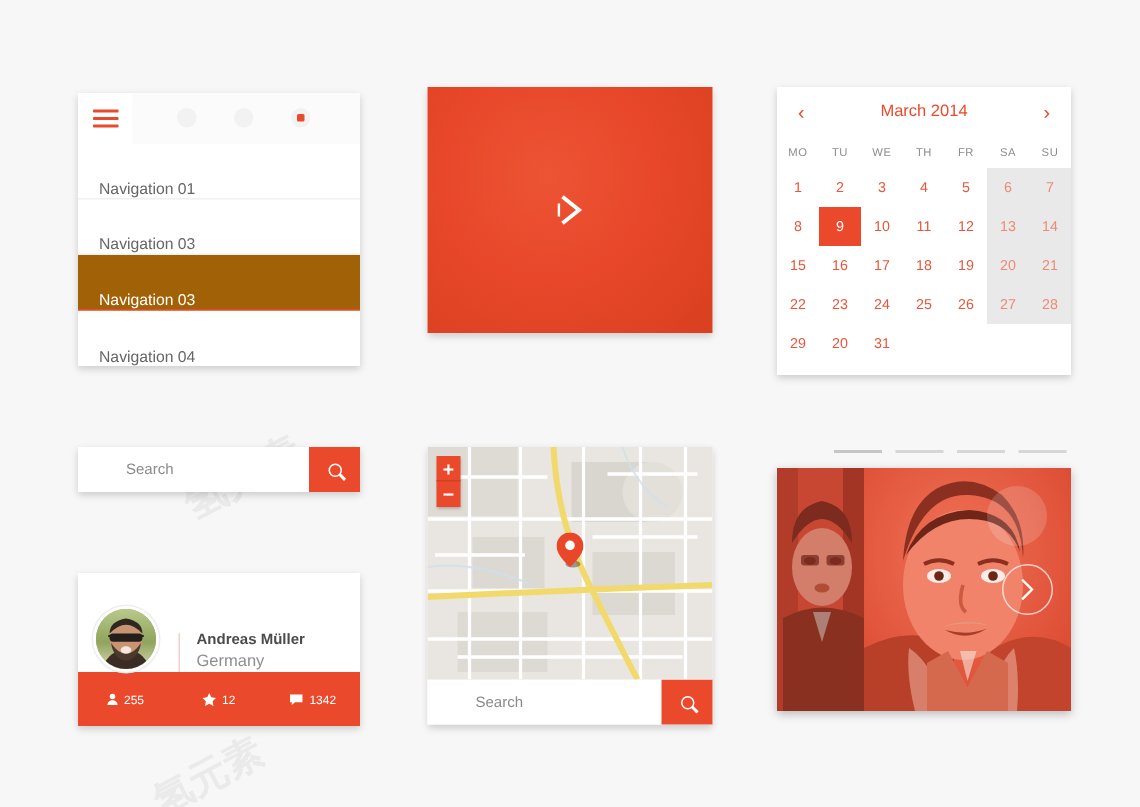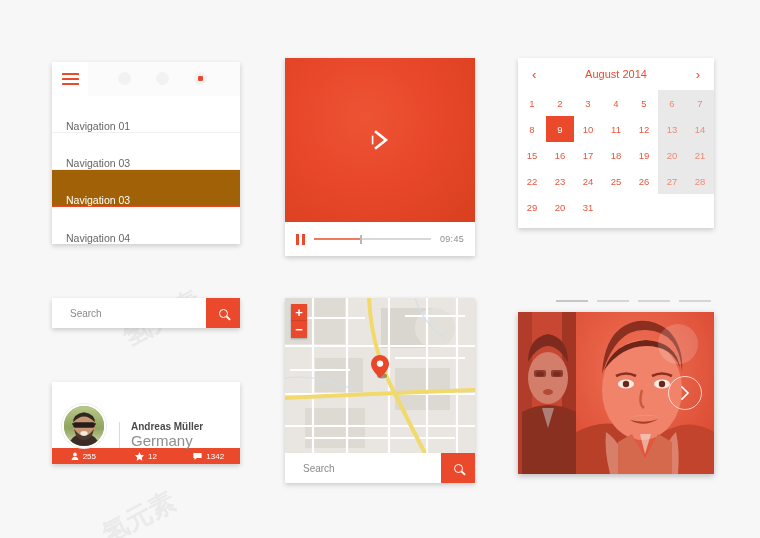--- a/index.html
+++ b/index.html
@@ -44,21 +44,21 @@
   .nav-item {
     height: 37px; display: flex; align-items: flex-end; padding-left: 14px;
     font-size: 10.5px; color: #666; border-bottom: 1px solid #f0f0f0;
   }
   .nav-item.active { background: #a16207; color: #fff; border-bottom-color: #ea4a2b; }
   .nav-item:last-child { border-bottom: none; }
 
   
   #search-card { left: 52px; top: 298px; width: 188px; height: 30px; display: flex; }
   .search-input-area {
-    flex: 1; display: flex; align-items: center; padding-left: 18px;
+    flex: 1; display: flex; align-items: center; padding-left: 32px;
     font-size: 10px; color: #8a8a8a;
   }
   .search-btn {
     width: 34px; background: #ea4a2b; display: flex; align-items: center; justify-content: center;
     cursor: pointer;
   }
   .mag { width: 9px; height: 9px; border: 1.6px solid #fff; border-radius: 50%; position: relative; }
   .mag::after {
     content: ""; position: absolute; right: -3.5px; bottom: -2.5px;
     width: 4.5px; height: 1.6px; background: #fff; transform: rotate(45deg);
@@ -68,23 +68,23 @@
   #profile-card { left: 52px; top: 382px; width: 188px; }
   .profile-top { height: 66px; display: flex; align-items: flex-end; padding: 0 10px; }
   .avatar {
     width: 44px; height: 44px; border-radius: 50%; overflow: hidden; flex: none;
     border: 2px solid #fff; box-shadow: 0 0 0 1px #ededed;
     background: #9aa86a; position: relative;
   }
   .avatar .face { position:absolute; left:0; top:0; width:100%; height:100%; }
   .profile-divider { width: 1px; height: 26px; background: #f0d2cb; margin: 0 11px 0 13px; }
   .profile-name { font-size: 10px; font-weight: bold; color: #4b4b4b; line-height: 14px; }
-  .profile-loc { font-size: 15px; color: #8e8e8e; line-height: 14px; }
+  .profile-loc { font-size: 11px; color: #8e8e8e; line-height: 14px; }
   .profile-stats {
-    height: 16px; background: #ea4a2b; display: flex; align-items: center;
+    height: 36px; background: #ea4a2b; display: flex; align-items: center;
     color: #fff; font-size: 8px;
   }
   .stat { flex: 1; display: flex; align-items: center; justify-content: center; gap: 4px; }
   .stat svg { display: block; }
 
   
   #video-card { left: 285px; top: 58px; width: 190px; }
   .video-screen {
     height: 164px;
     background:
@@ -263,32 +263,20 @@
   </div>
 
   <div class="card" id="video-card">
     <div class="video-screen">
       <div class="play-chevron">
         <svg width="26" height="26" viewBox="0 0 26 26">
           <path d="M9 5 L19 13 L9 21" fill="none" stroke="#fff" stroke-width="2.6" stroke-linecap="square"></path>
           <path d="M5.6 9.4 V16.6" fill="none" stroke="#fff" stroke-width="1.6" stroke-linecap="square"></path>
         </svg>
       </div>
-    </div>
-    <div class="video-controls">
-      <div class="pause-icon">
-          <i></i>
-          <i></i>
-        </div>
-      <div class="progress-wrap">
-        <div class="progress-track"></div>
-        <div class="progress-fill" id="vid-fill" style="width: 40%;"></div>
-        <div class="progress-knob" id="vid-knob" style="left: 40%;"></div>
-      </div>
-      <div class="video-time">09:45</div>
     </div>
   </div>
 
   <div class="card" id="map-card">
     <div class="map-canvas">
       <svg width="190" height="155" viewBox="0 0 190 155">
         <rect width="190" height="155" fill="#e9e6e1"></rect>
         <path d="M0 0h60v46H0z" fill="#dedad4"></path>
         <path d="M96 10h52v40H96z" fill="#d9d5cf"></path>
         <path d="M30 60h48v34H30z" fill="#dcd8d2"></path>
@@ -389,22 +377,31 @@
         <svg width="12" height="16" viewBox="0 0 12 16">
           <path d="M3 2 L9 8 L3 14" fill="none" stroke="#fff" stroke-width="1.6" stroke-linecap="square"></path>
         </svg>
       </div>
     </div>
   </div>
 
   <div class="card" id="cal-card">
     <div class="cal-head">
       <span class="cal-arrow">‹</span>
-      <span class="cal-title">August 2014</span>
+      <span class="cal-title">March 2014</span>
       <span class="cal-arrow">›</span>
+    </div>
+    <div class="cal-grid">
+      <div class="cal-dow">MO</div>
+      <div class="cal-dow">TU</div>
+      <div class="cal-dow">WE</div>
+      <div class="cal-dow">TH</div>
+      <div class="cal-dow">FR</div>
+      <div class="cal-dow">SA</div>
+      <div class="cal-dow">SU</div>
     </div>
     <div class="cal-grid" id="cal-days">
         <div class="cal-day">1</div>
         <div class="cal-day">2</div>
         <div class="cal-day">3</div>
         <div class="cal-day">4</div>
         <div class="cal-day">5</div>
         <div class="cal-day weekend">6</div>
         <div class="cal-day weekend">7</div>
         <div class="cal-day">8</div>

